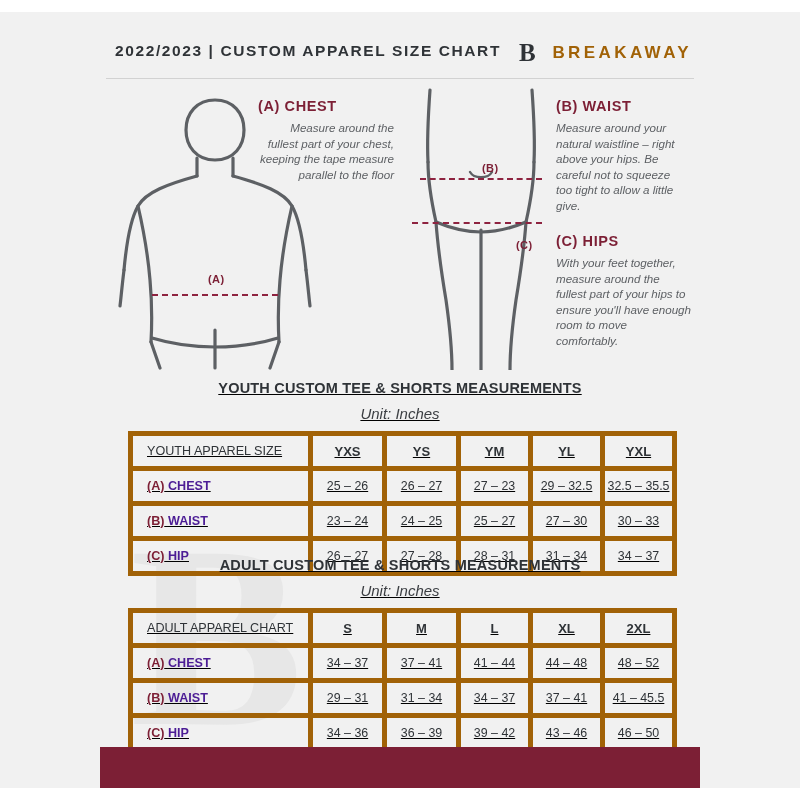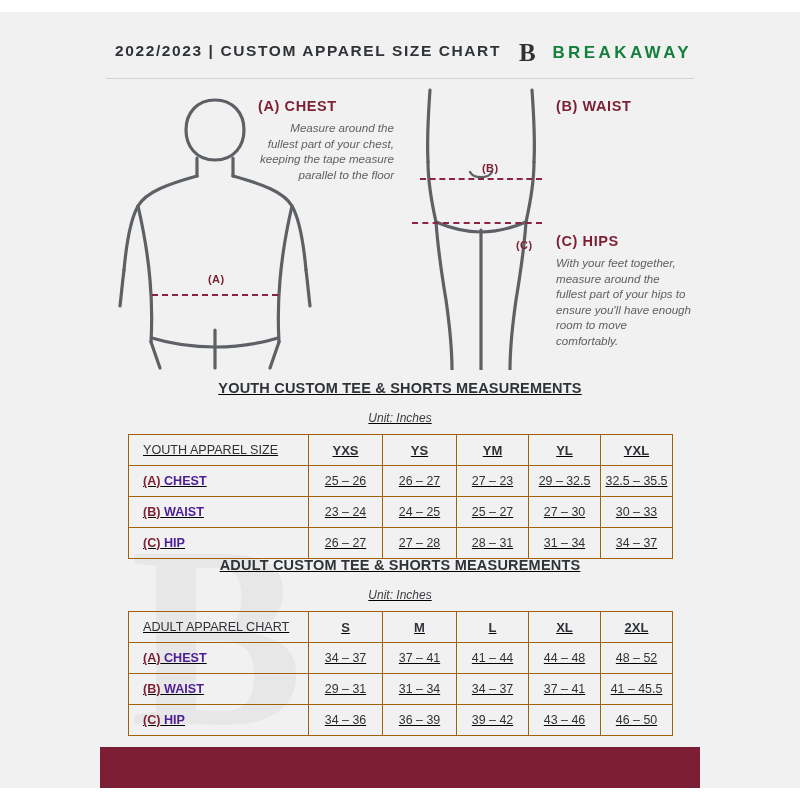--- a/index.html
+++ b/index.html
@@ -73,21 +73,21 @@
     font-family: "Liberation Serif", serif;
     font-weight: bold;
     font-size: 25px;
     line-height: 26px;
     text-align: center;
   }
   .brand-name {
     font-size: 17px;
     font-weight: bold;
     letter-spacing: 3.4px;
-    color: #15803d;
+    color: #a16207;
   }
   .hdr-rule {
     position: absolute;
     left: 106px;
     right: 106px;
     top: 66px;
     height: 1px;
     background: #d2d2d2;
   }
 
@@ -147,33 +147,33 @@
   .table-block { position: absolute; left: 128px; width: 544px; text-decoration: underline; }
   .tbl-title {
     text-align: center;
     font-size: 14.5px;
     font-weight: bold;
     color: #2f3337;
     letter-spacing: .2px;
   }
   .tbl-unit {
     text-align: center;
-    font-size: 12px;
+    font-size: 15px;
     font-style: italic;
     color: #3b3e42;
-    margin-top: 15px;
+    margin-top: 9px;
     margin-bottom: 9px;
   }
   table {
     border-collapse: collapse;
     width: 544px;
     table-layout: fixed;
   }
   th, td {
-    border: 1px solid #a16207;
+    border: 5px solid #a16207;
     height: 30px;
     font-size: 12.4px;
     color: #2f3337;
     text-align: center;
     padding: 0;
   }
   th.rowhead, td.rowhead {
     text-align: left;
     padding-left: 14px;
     font-size: 12.6px;
@@ -252,20 +252,21 @@
       <div class="dash dash-c"></div>
 
       <div class="measure-label lbl-a">(A)</div>
       <div class="measure-label lbl-b">(B)</div>
       <div class="measure-label lbl-c">(C)</div>
 
       <div class="callout-title c-chest-t">(A) CHEST</div>
       <div class="callout-body c-chest-b">Measure around the fullest part of your chest, keeping the tape measure parallel to the floor</div>
 
       <div class="callout-title c-waist-t">(B) WAIST</div>
+      <div class="callout-body c-waist-b">Measure around your natural waistline – right above your hips. Be careful not to squeeze too tight to allow a little give.</div>
 
       <div class="callout-title c-hips-t">(C) HIPS</div>
       <div class="callout-body c-hips-b">With your feet together, measure around the fullest part of your hips to ensure you'll have enough room to move comfortably.</div>
     </div>
 
     <div class="table-block youth">
       <div class="tbl-title">YOUTH CUSTOM TEE &amp; SHORTS MEASUREMENTS</div>
       <div class="tbl-unit">Unit: Inches</div>
       <table>
         <colgroup>

